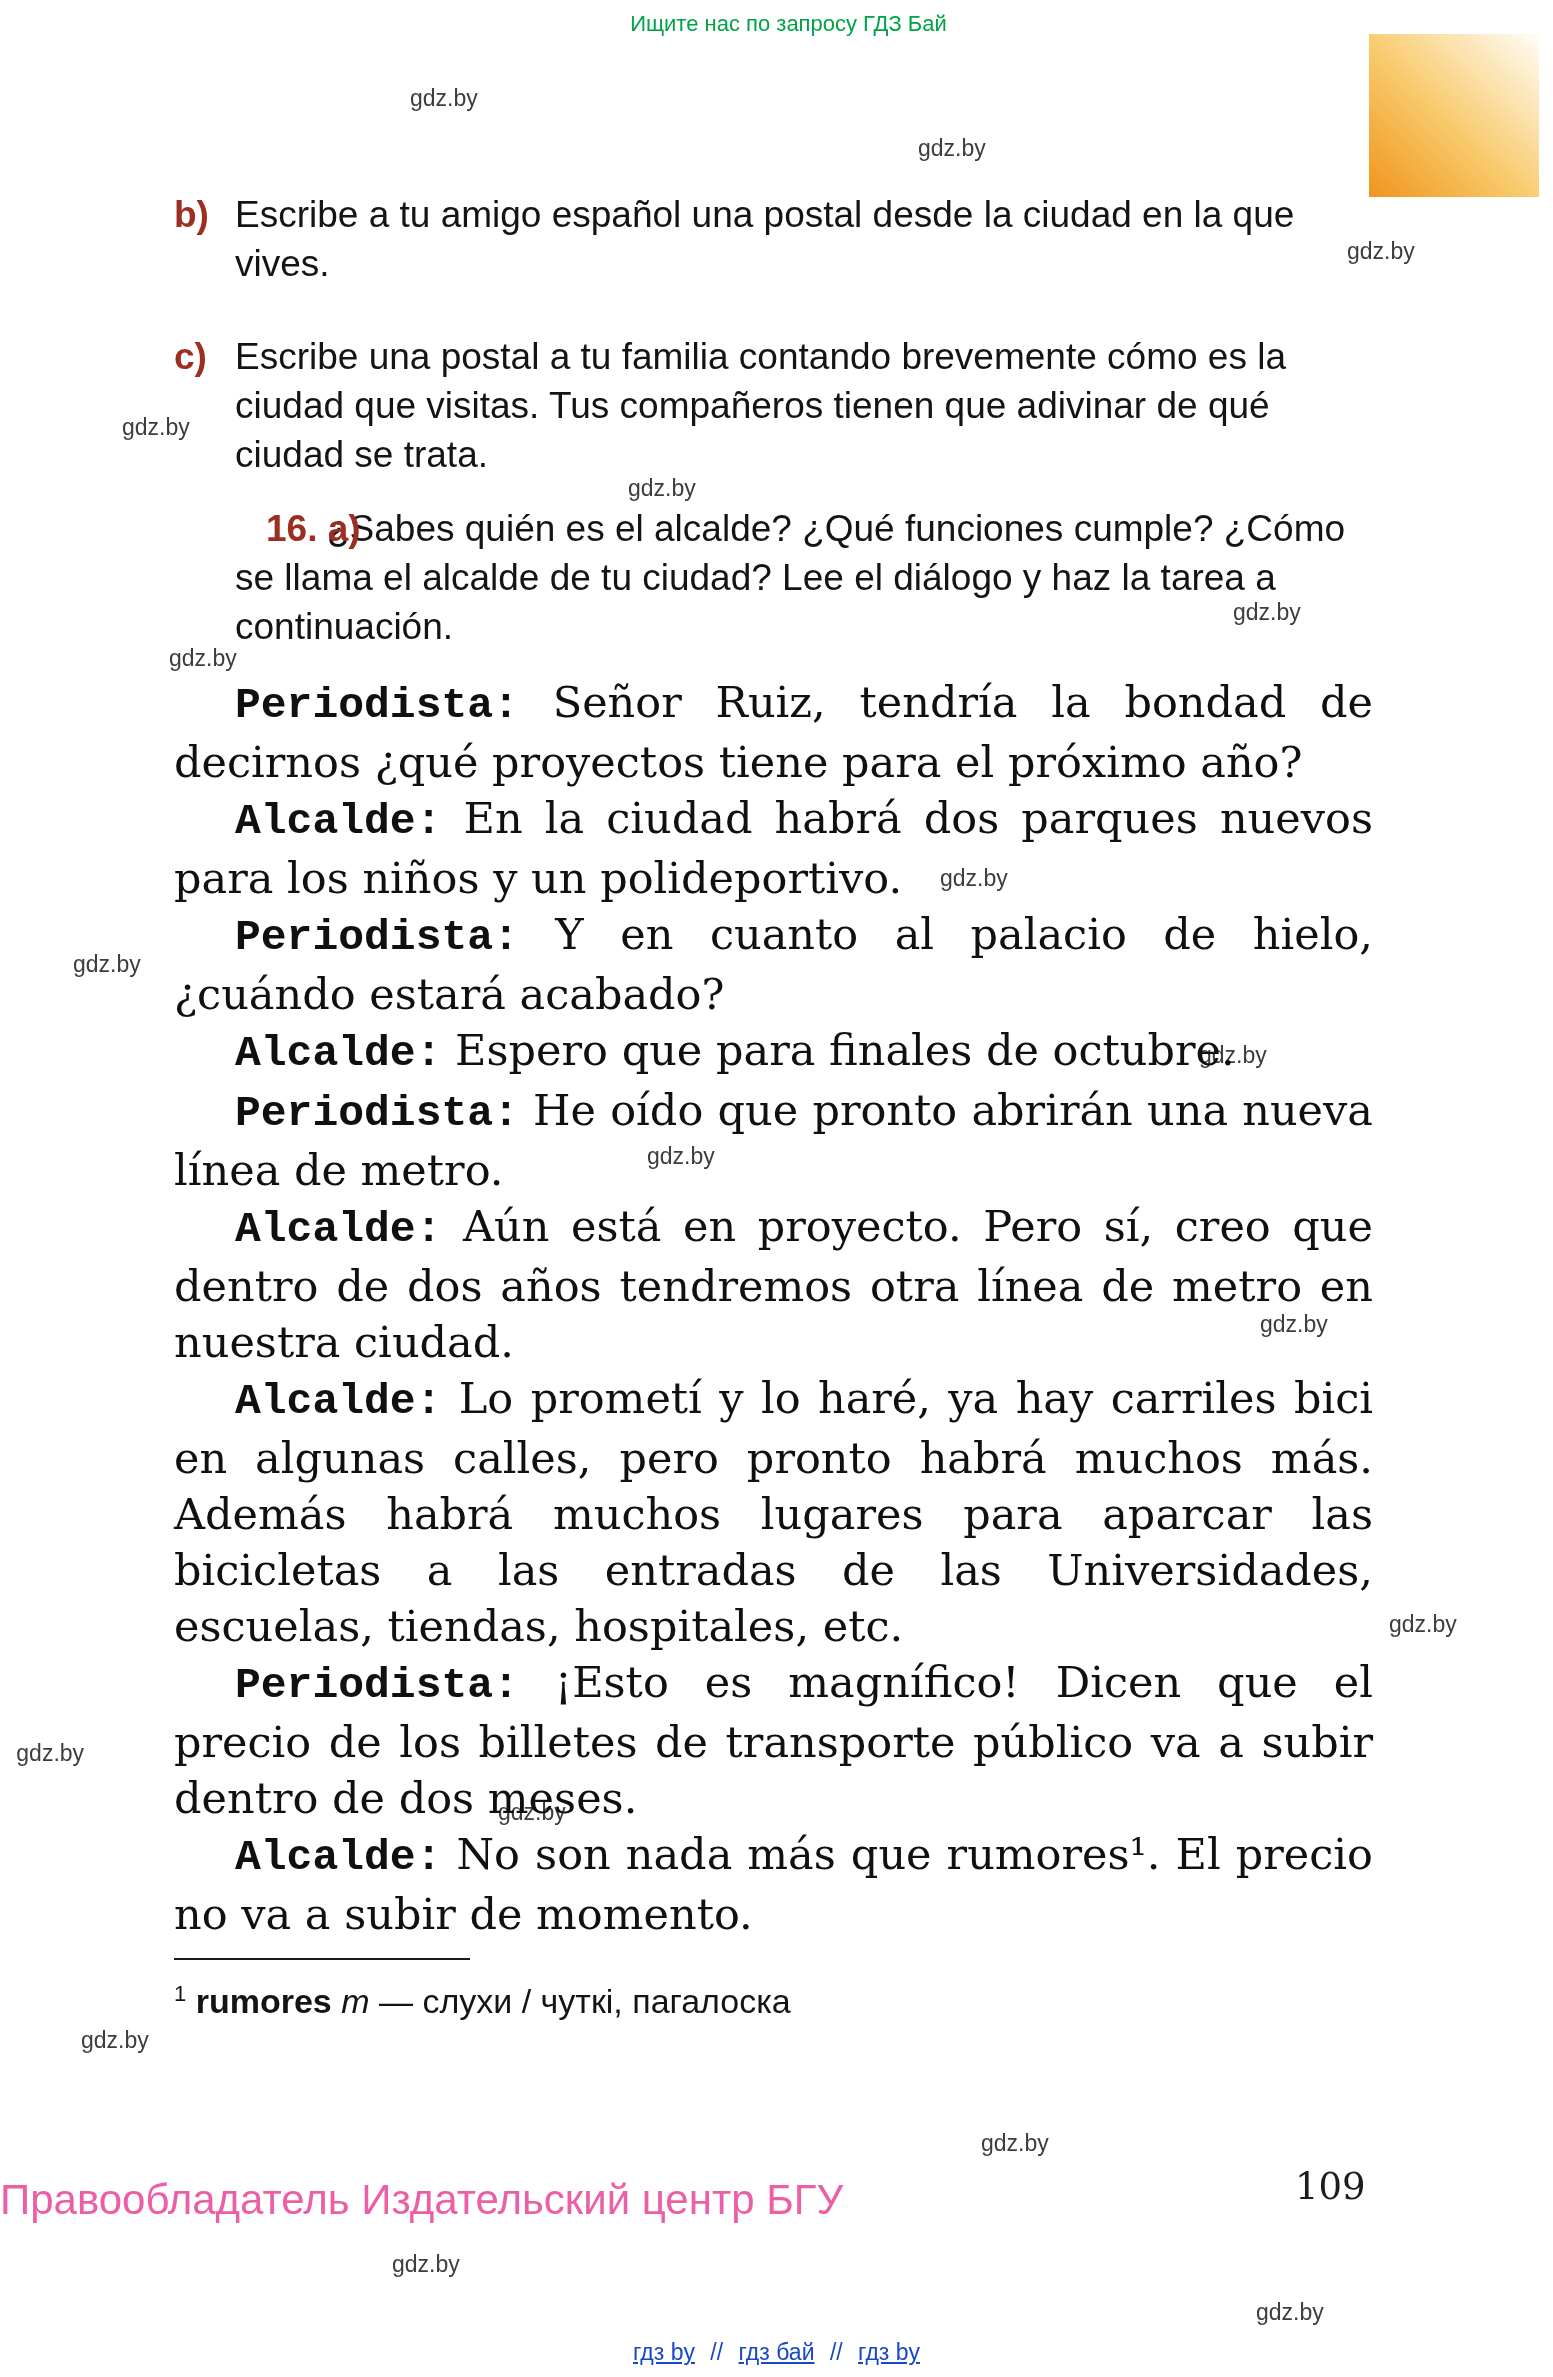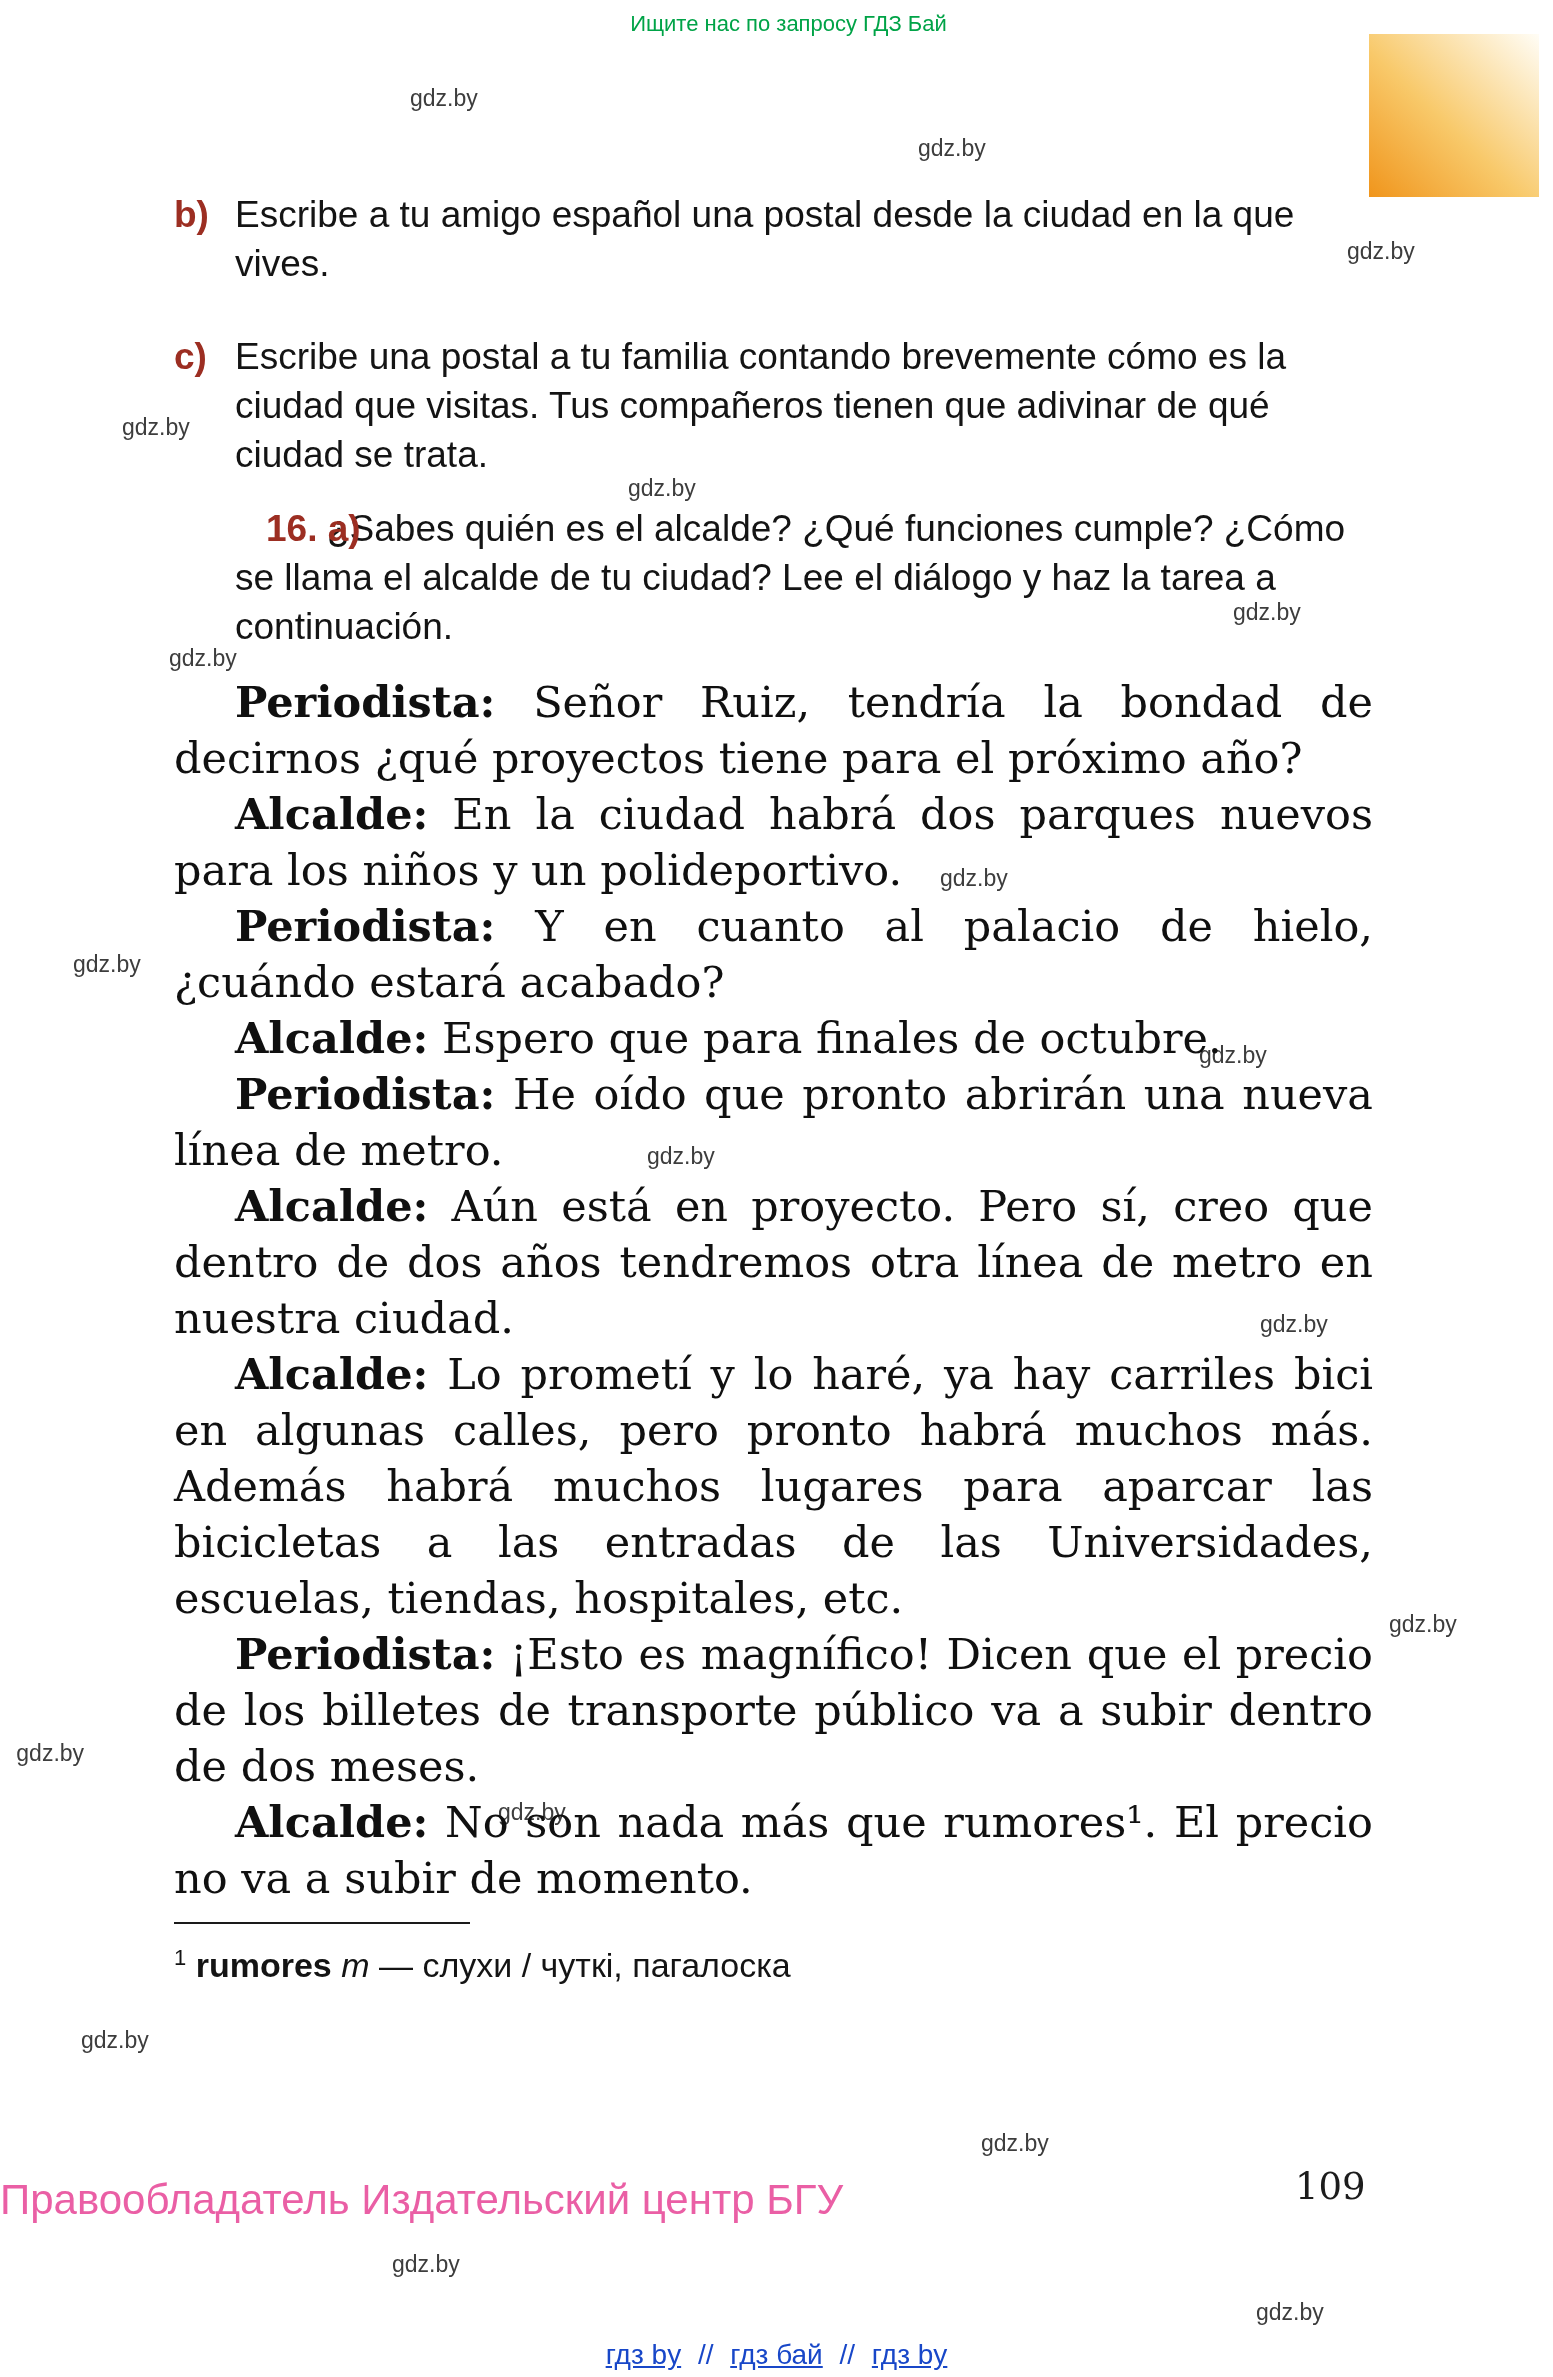--- a/index.html
+++ b/index.html
@@ -61,21 +61,21 @@
 
   .dialogue {
     margin-top: 23.6px;
     font-family: "DejaVu Serif", serif;
     font-size: 43px;
     line-height: 56px;
     color: #101010;
     text-align: justify;
   }
   .dialogue p { margin: 0; text-indent: 61px; }
-  .dialogue b { font-weight: bold; }
+  .dialogue b { font-weight: bold; font-family: Liberation Mono, monospace; }
 
   .footnote { margin-top: 16.3px; }
   .footnote-rule {
     width: 296px;
     border-top: 2.7px solid #1a1a1a;
     margin: 0 0 11px 0;
   }
   .footnote-text {
     font-size: 34px;
     line-height: 45px;
@@ -97,21 +97,21 @@
     top: 2165px; left: 1295px;
     font-family: "DejaVu Serif", serif;
     font-size: 37px;
     color: #1c1c1c;
   }
 
   .bottom-links {
     position: absolute;
     top: 2339px; left: 0; width: 100%;
     text-align: center;
-    font-size: 28px;
+    font-size: 23px;
     color: #1847c8;
   }
   .bottom-links a {
     color: #1847c8;
     text-decoration: underline;
     margin: 0 5.4px;
     cursor: pointer;
   }
   .bottom-links .bsep { color: #1847c8; margin: 0 3.6px; }
 </style>

